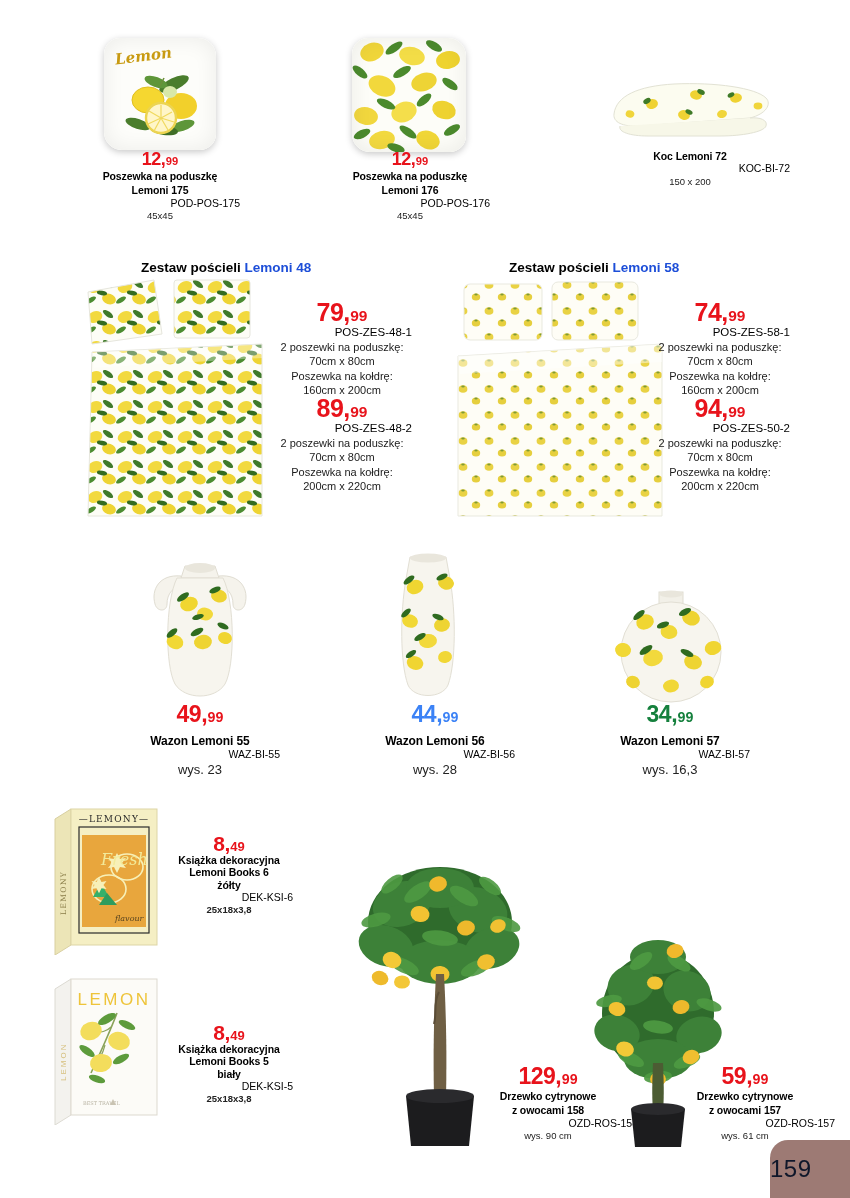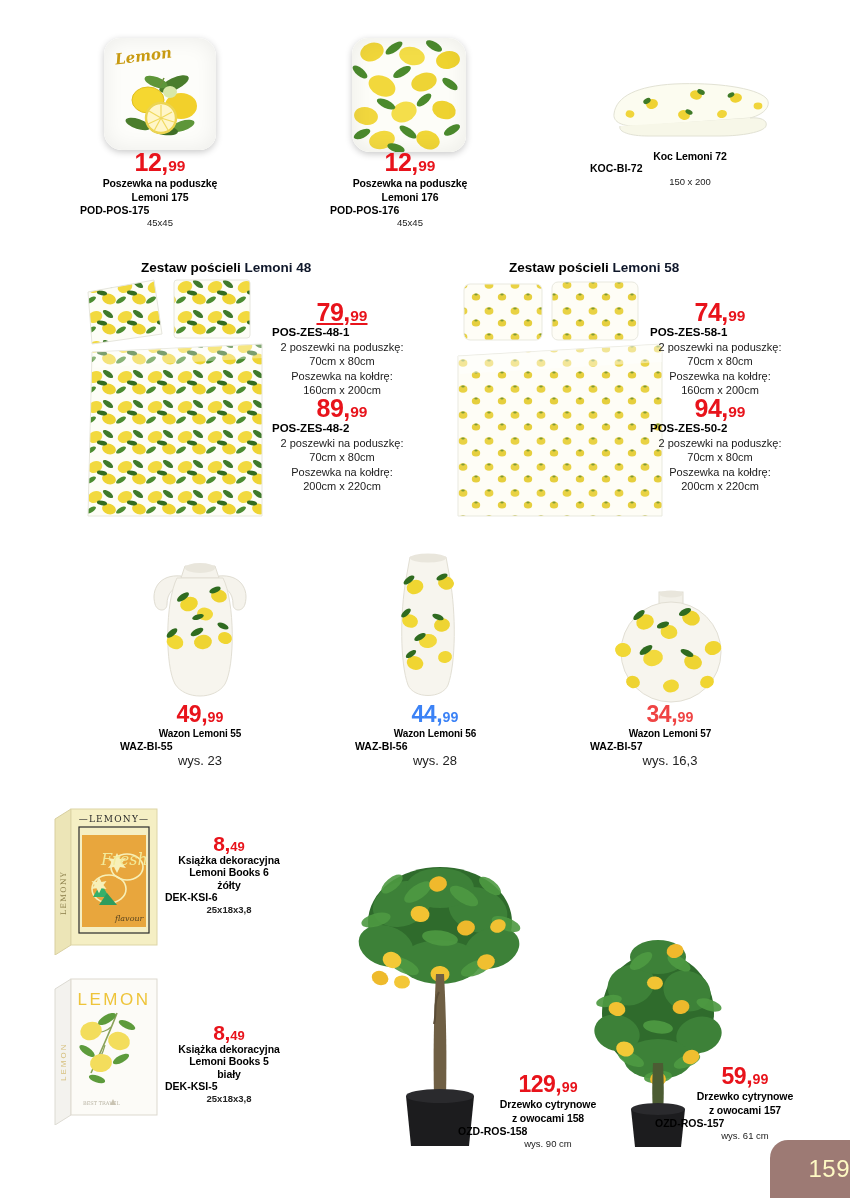--- a/index.html
+++ b/index.html
@@ -14,47 +14,47 @@
   
   .price { color: #e8131b; font-weight: 700; line-height: 1; white-space: nowrap; }
   .price .int  { font-size: 1em; letter-spacing: -0.5px; }
   .price .comma{ font-size: 1em; }
   .price .dec  { font-size: 0.62em; }
 
   .pname {
     font-weight: 700; color: #000; text-align: center;
     line-height: 1.18; letter-spacing: -0.1px;
   }
-  .pcode { font-weight: 700; color: #000; text-align:left; line-height:1.2; }
+  .pcode { font-weight: 400; color: #000; text-align:right; line-height:1.2; }
   .pdim  { font-weight: 400; color: #222; text-align:center; line-height:1.2; }
 
   
   .abs { position: absolute; }
 
   
   .r1-cap { text-align:center; }
-  .r1-cap .price { font-size: 25px; }
+  .r1-cap .price { font-size: 18px; }
   .r1-cap .pname { font-size: 10.5px; margin-top: 2px; }
   .r1-cap .pcode { font-size: 10.5px; }
   .r1-cap .pdim  { font-size: 9.5px; margin-top:1px;}
 
   
   .set-head { font-size: 13.5px; font-weight: 700; color:#000; white-space: nowrap; }
-  .set-head .hl { color:#0f172a; }
+  .set-head .hl { color:#1d4ed8; }
 
   
   .bed-col { text-align:center; width: 140px; }
   .bed-col .price { font-size: 25px; }
   .bed-col .pcode { font-size: 11.5px; margin-top: 1px; }
   .bed-col .line  { font-size: 11px; color:#1b1b1b; line-height:1.32; }
 
   
   .vase-cap { text-align:center; }
   .vase-cap .price { font-size: 23px; }
-  .vase-cap .pname { font-size: 10px; margin-top:2px; }
+  .vase-cap .pname { font-size: 12px; margin-top:8px; }
   .vase-cap .pcode { font-size: 10.5px; }
   .vase-cap .pdim  { font-size: 13px; margin-top:1px; }
 
   
   .book-cap { text-align:center; width: 128px; }
   .book-cap .price { font-size: 21px; }
   .book-cap .pname { font-size: 10.5px; }
   .book-cap .pcode { font-size: 10.5px; }
   .book-cap .pdim  { font-size: 9.5px; font-weight: bold; }
 
@@ -62,22 +62,22 @@
   .tree-cap { text-align:center; }
   .tree-cap .price { font-size: 23px; }
   .tree-cap .pname { font-size: 10.5px; margin-top:2px; }
   .tree-cap .pcode { font-size: 10.5px; }
   .tree-cap .pdim  { font-size: 9.5px; margin-top:1px; }
 
   
   .page-badge {
     position:absolute; right:0; bottom:0; width:80px; height:58px;
     background:#9d7a74; border-top-left-radius:18px;
-    color:#fef9c3; font-size:24px; display:flex; align-items:center;
-    justify-content:flex-end; letter-spacing:0.5px;
+    color:#0f172a; font-size:24px; display:flex; align-items:center;
+    justify-content:flex-start; letter-spacing:0.5px;
   }
 
   
   .pillow {
     border-radius: 16px 18px 16px 18px;
     background:#fdfdfb;
     box-shadow: 0 2px 7px rgba(0,0,0,.22);
     overflow:hidden; position:relative;
   }
   .pillow::after{
@@ -220,21 +220,21 @@
       <path d="M2 14 L68 2 L76 56 L6 66 Z" fill="url(#lemonPat48)" stroke="#e6e6dd" stroke-width="1"></path>
 
       <rect x="88" y="2" width="76" height="58" rx="3" fill="url(#lemonPat48)" stroke="#e6e6dd" stroke-width="1"></rect>
 
       <path d="M6 74 L176 66 L176 238 L2 238 Z" fill="url(#lemonPat48)" stroke="#e6e6dd" stroke-width="1"></path>
       <path d="M6 74 L176 66 L176 80 L8 90 Z" fill="#ffffff" opacity="0.35"></path>
     </svg>
   </div>
 
   <div class="abs bed-col" style="left:272px; top:300px;">
-    <div class="price" style="color: rgb(232, 19, 27); text-decoration: underline;"><span class="int">79</span><span class="comma">,</span><span class="dec">99</span></div>
+    <div class="price" style="color: rgb(232, 19, 27);"><span class="int">79</span><span class="comma">,</span><span class="dec">99</span></div>
     <div class="pcode">POS-ZES-48-1</div>
     <div class="line">2 poszewki na poduszkę:</div>
     <div class="line">70cm x 80cm</div>
     <div class="line">Poszewka na kołdrę:</div>
     <div class="line">160cm x 200cm</div>
   </div>
 
   <div class="abs bed-col" style="left:272px; top:396px;">
     <div class="price" style="color: rgb(232, 19, 27);"><span class="int">89</span><span class="comma">,</span><span class="dec">99</span></div>
     <div class="pcode">POS-ZES-48-2</div>
@@ -360,21 +360,21 @@
         <ellipse cx="74" cy="63" rx="7" ry="3" fill="#2f6b20" transform="rotate(26 74 63)"></ellipse>
         <ellipse cx="56" cy="42" rx="8.4" ry="7" fill="#f0d838" transform="rotate(6 56 42)"></ellipse>
         <ellipse cx="50" cy="35" rx="6.4" ry="2.9" fill="#2f6b20" transform="rotate(-20 50 35)"></ellipse>
         <ellipse cx="58" cy="96" rx="8" ry="6.4" fill="#f1d736" transform="rotate(-8 58 96)"></ellipse>
         <ellipse cx="20" cy="92" rx="7" ry="6" fill="#eed331" transform="rotate(20 20 92)"></ellipse>
         <ellipse cx="94" cy="92" rx="7" ry="6" fill="#f0d531" transform="rotate(-20 94 92)"></ellipse>
       </g>
     </svg>
   </div>
   <div class="abs vase-cap" style="left:590px; top:703px; width:160px;">
-    <div class="price" style="color: #ef4444;"><span class="int">34</span><span class="comma">,</span><span class="dec">99</span></div>
+    <div class="price" style="color: #15803d;"><span class="int">34</span><span class="comma">,</span><span class="dec">99</span></div>
     <div class="pname">Wazon Lemoni 57</div>
     <div class="pcode">WAZ-BI-57</div>
     <div class="pdim">wys. 16,3</div>
   </div>
 
   <div class="abs" style="left:47px; top:805px; width:118px; height:150px;">
     <svg width="118" height="150" viewBox="0 0 118 150">
 
       <path d="M8 14 L24 4 L24 140 L8 150 Z" fill="#ece5b7" stroke="#d8cfa0" stroke-width="1"></path>
 
@@ -481,21 +481,21 @@
         <ellipse cx="62" cy="120" rx="8" ry="6.6" fill="#f3c737"></ellipse>
       </g>
 
       <path d="M96 112 C94 150 93 190 94 236 L106 236 C107 190 106 150 104 112 Z" fill="#6f5f44"></path>
       <path d="M99 130 C93 140 97 152 94 162" stroke="#5a4c36" stroke-width="2" fill="none"></path>
 
       <path d="M66 234 L134 234 L129 284 L71 284 Z" fill="#1c1c1e"></path>
       <ellipse cx="100" cy="234" rx="34" ry="7" fill="#2a2a2d"></ellipse>
     </svg>
   </div>
-  <div class="abs tree-cap" style="left:458px; top:1065px; width:180px;margin-top:8px;">
+  <div class="abs tree-cap" style="left:458px; top:1065px; width:180px;">
     <div class="price" style="color: rgb(232, 19, 27);"><span class="int">129</span><span class="comma">,</span><span class="dec">99</span></div>
     <div class="pname">Drzewko cytrynowe</div>
     <div class="pname">z owocami 158</div>
     <div class="pcode">OZD-ROS-158</div>
     <div class="pdim">wys. 90 cm</div>
   </div>
 
   <div class="abs" style="left:583px; top:935px; width:150px; height:212px;">
     <svg width="150" height="212" viewBox="0 0 150 212">
       <g fill="#2f6b2c">

